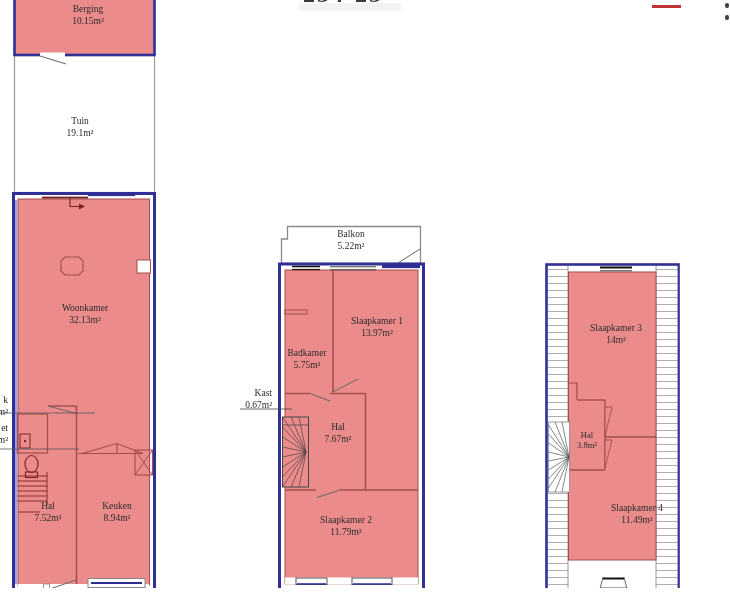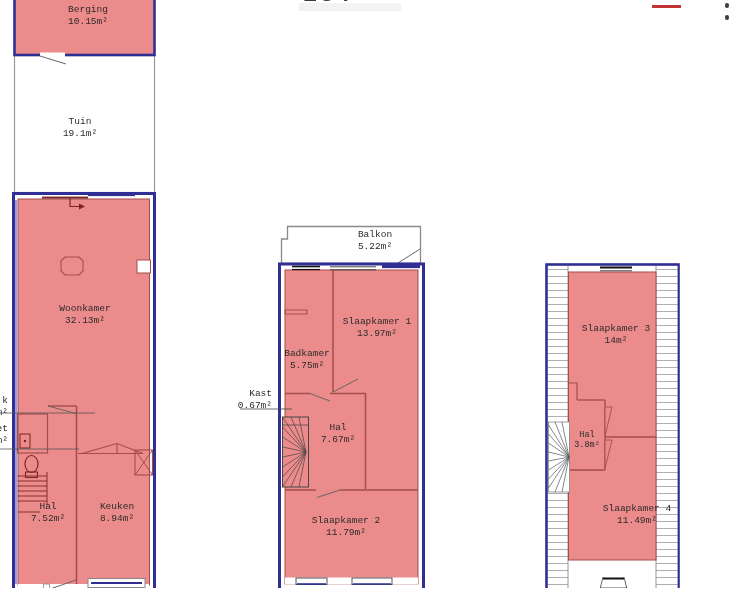--- a/index.html
+++ b/index.html
@@ -1,17 +1,17 @@
 <!DOCTYPE html>
 <html><head>
 <meta charset="utf-8">
 <style>
   html,body{margin:0;padding:0;background:#fff;}
   #stage{position:relative;width:730px;height:588px;background:#ffffff;overflow:hidden;
-         font-family:Liberation Mono, monospace;}
+         font-family:Liberation Serif, serif;}
   #plan-svg{position:absolute;left:0;top:0;}
   .lbl{position:absolute;font-size:9.5px;line-height:11.5px;color:#2b2b2b;
        text-align:center;transform:translateX(-50%);white-space:nowrap;}
   .lbl-r{transform:none;text-align:right;}
   .lbl-s{font-size:8.5px;line-height:10px;}
   
   #title-bar{position:absolute;left:299px;top:3px;width:102px;height:8px;background:#f3f3f3;}
   #cropped-title{position:absolute;left:303px;top:0;width:92px;height:8px;overflow:hidden;}
   #cropped-title span{display:block;margin-top:-19px;font-size:24px;font-weight:bold;
        letter-spacing:2px;color:#3a3a3a;}
@@ -20,21 +20,21 @@
   #edge-frag-1{left:725px;top:3px;}
   #edge-frag-2{left:725px;top:15px;}
   
   #lbl-berging{left:88px;top:4px;}
   #lbl-tuin{left:80px;top:116px;}
   #lbl-woonkamer{left:85px;top:303px;}
   #lbl-hal-1{left:48px;top:501px;}
   #lbl-keuken{left:117px;top:501px;text-align:center;}
   #lbl-cut-1{left:-38px;width:46px;top:395px;}
   #lbl-cut-2{left:-38px;width:46px;top:423px;}
-  #lbl-balkon{left:351px;top:229px;margin-left:24px;}
+  #lbl-balkon{left:351px;top:229px;}
   #lbl-badkamer{left:307px;top:316px;margin-top:32px;}
   #lbl-slaapkamer-1{left:377px;top:316px;}
   #lbl-kast{left:222px;width:50px;top:388px;}
   #lbl-hal-2{left:338px;top:422px;}
   #lbl-slaapkamer-2{left:346px;top:515px;}
   #lbl-slaapkamer-3{left:616px;top:323px;}
   #lbl-hal-3{left:587px;top:430px;}
   #lbl-slaapkamer-4{left:621px;top:503px;margin-left:16px;}
 </style>
 </head>

